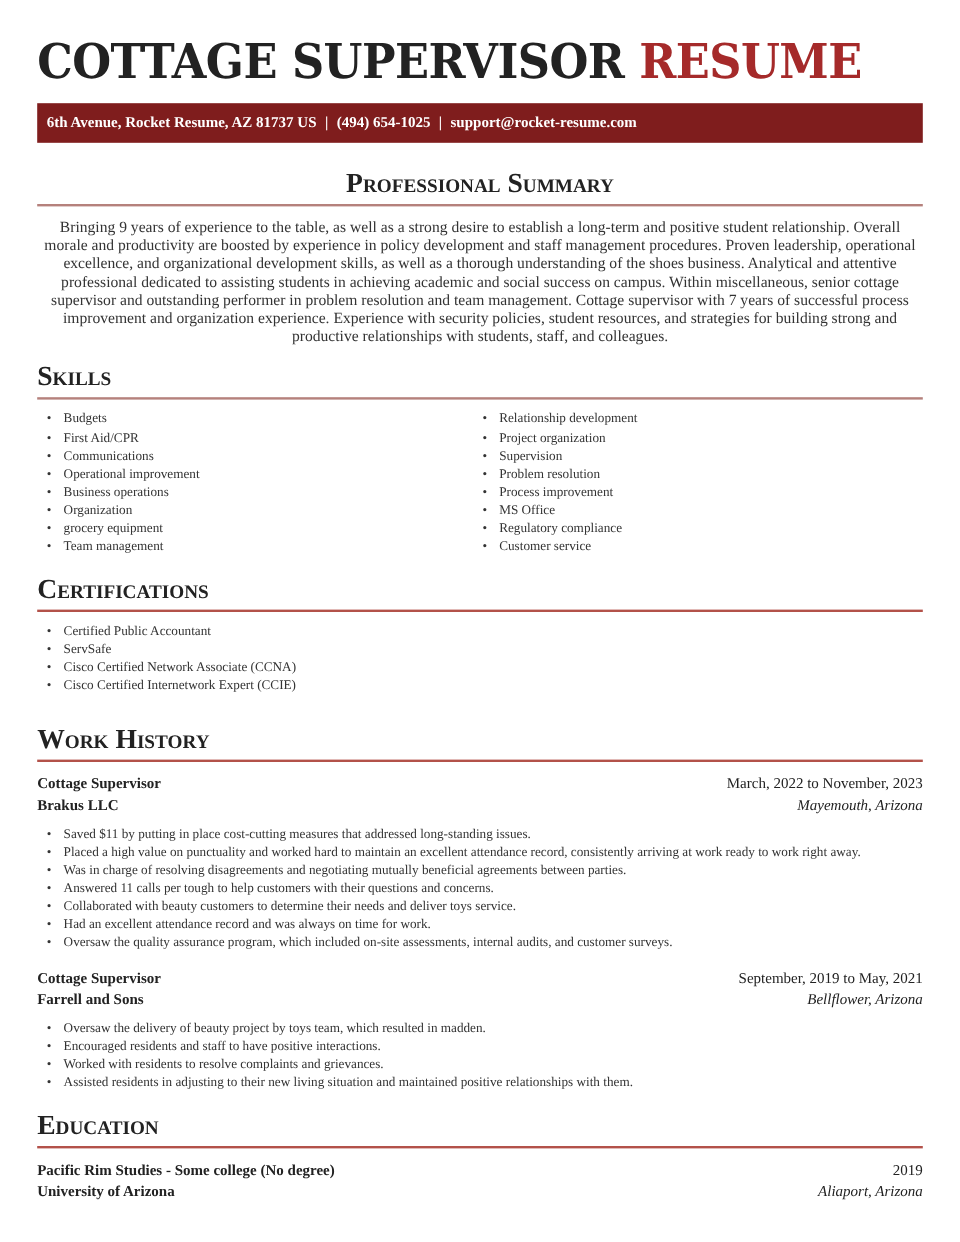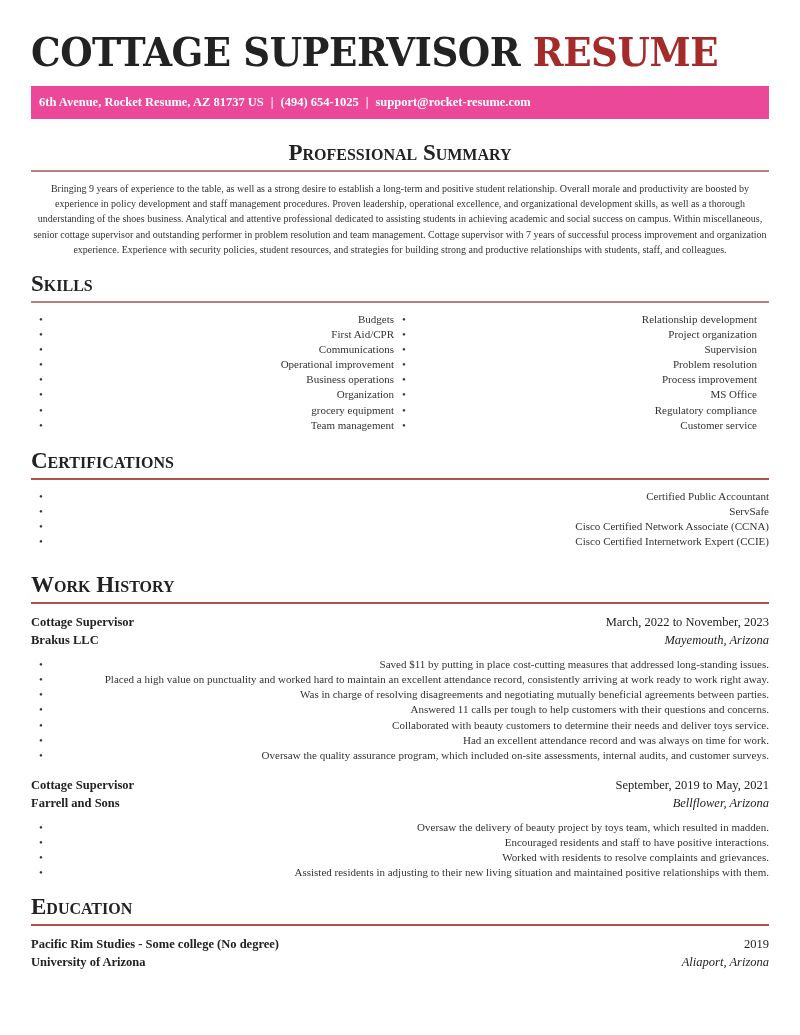--- a/index.html
+++ b/index.html
@@ -29,21 +29,21 @@
       letter-spacing: -0.5px;
       color: #222222;
       white-space: nowrap;
       transform: scaleX(0.93);
       transform-origin: left center;
     }
     .title .accent { color: #a52a2a; }
     .contact-bar {
       margin-top: 10px;
       height: 33px;
-      background: #ec4899;
+      background: #7f1d1d;
       color: #ffffff;
       font-family: "Liberation Serif", serif;
       font-weight: bold;
       font-size: 12.5px;
       line-height: 33px;
       padding-left: 8px;
       white-space: nowrap;
     }
     .contact-bar .sep { padding: 0 7px; }
 
@@ -60,34 +60,33 @@
       height: 2px;
       background: #b5817c;
       margin-top: 3px;
       margin-bottom: 9px;
     }
     .rule.red { background: #b3524a; }
 
     .summary-section { margin-top: 20px; text-align: center; }
     .summary {
       font-family: "Liberation Serif", serif;
-      font-size: 10px;
+      font-size: 13px;
       line-height: 15.2px;
       color: #333333;
       margin: 0;
     }
 
     .skills-section { margin-top: 13px; }
     .skills-cols { display: flex; }
     .skills-col { width: 363px; }
     ul.bullets {
       list-style: none;
       margin: 0;
       padding: 0 0 0 8px;
-      text-align: right;
     }
     ul.bullets li {
       font-family: "Liberation Serif", serif;
       font-size: 11px;
       line-height: 15.1px;
       color: #333333;
       position: relative;
       padding-left: 14px;
       white-space: nowrap;
     }

